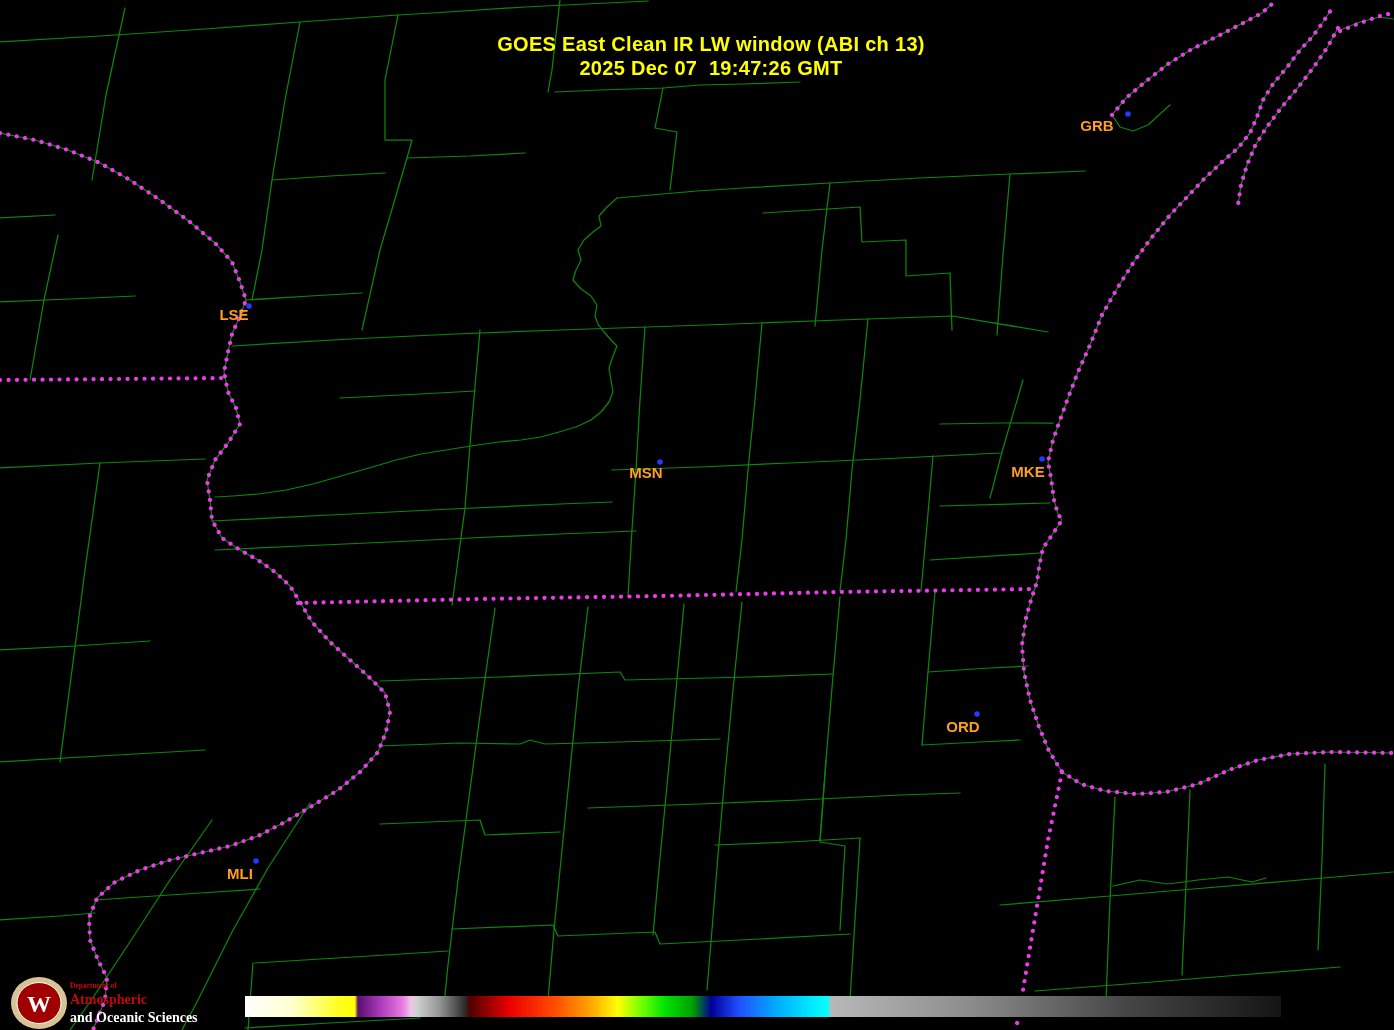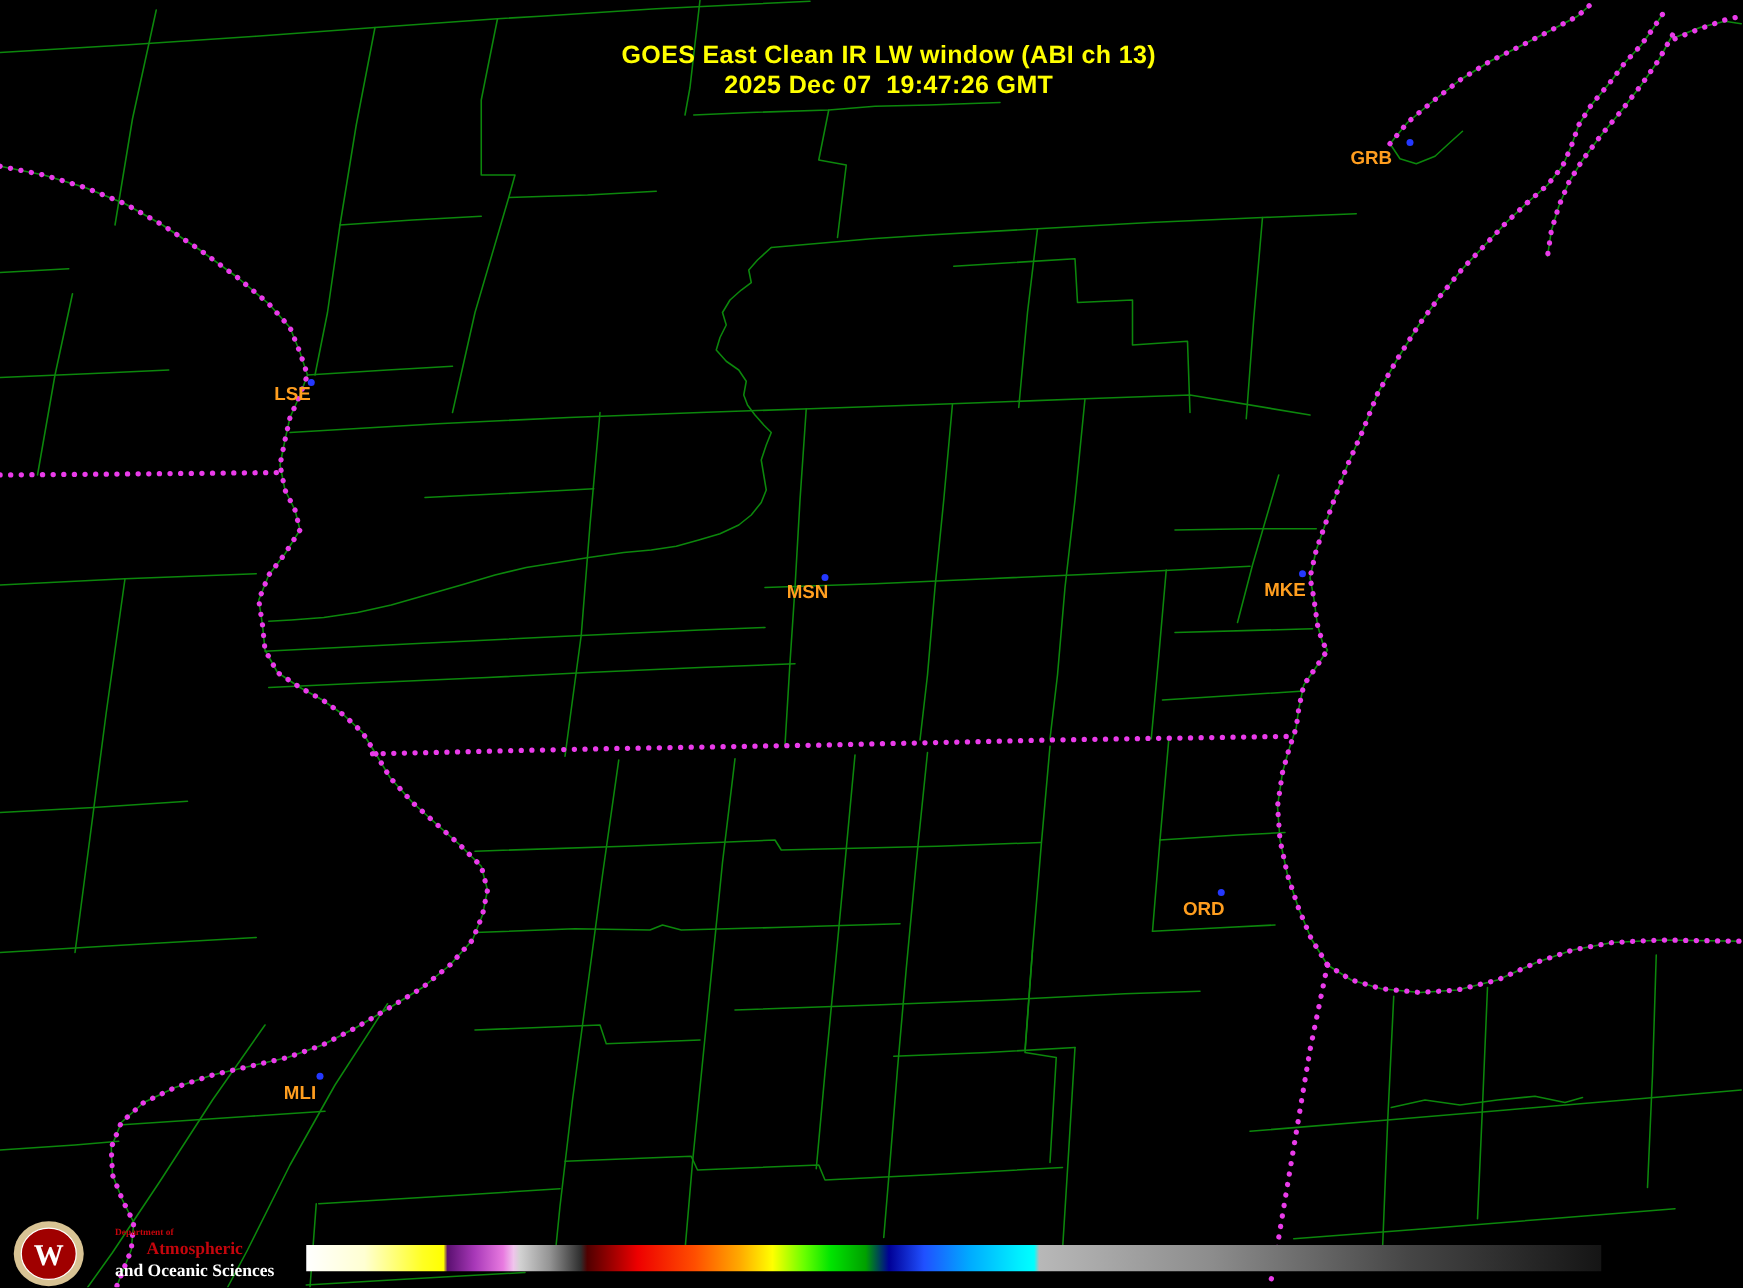--- a/index.html
+++ b/index.html
@@ -9,21 +9,21 @@
   .county{fill:none;stroke-width:1.25;stroke-linejoin:round;stroke-linecap:round;}
   .border{fill:none;stroke-width:4.2;stroke-linejoin:round;stroke-linecap:round;
           stroke-dasharray:0.1 8.4;}
   .city-label{font:bold 15px "Liberation Sans",sans-serif;text-anchor:middle;}
   .titlebox{position:absolute;left:0;top:32px;width:100%;text-align:center;z-index:5;padding-left:14px;}
   .titlebox div{font:bold 20px "Liberation Sans",sans-serif;line-height:24px;
                 white-space:pre;letter-spacing:0.3px;}
   .colorbar{position:absolute;z-index:6;}
   .logo{position:absolute;left:8px;top:976px;display:flex;align-items:center;z-index:7;}
   .crest{width:62px;height:54px;}
-  .logo-text{margin-left:22px;line-height:1;}
+  .logo-text{margin-left:0;line-height:1;}
   .logo-dept{font:bold 7.5px "Liberation Serif",serif;margin-bottom:2px;}
   .logo-line{font:bold 14px "Liberation Serif",serif;margin-top:2px;}
 </style>
 </head>
 <body>
 
 <div class="stage">
 
   <svg id="map" viewBox="0 0 1394 1030">
     <g id="county-layer">
@@ -136,18 +136,18 @@
   <div class="colorbar" id="colorbar" style="left: 245px; top: 996px; width: 1036px; height: 21px; background: linear-gradient(to right, rgb(255, 255, 255) 0%, rgb(255, 255, 210) 4.5%, rgb(255, 255, 34) 9%, rgb(255, 255, 0) 10.6%, rgb(90, 16, 112) 10.9%, rgb(168, 56, 184) 13%, rgb(232, 122, 224) 15.2%, rgb(240, 196, 236) 16%, rgb(210, 210, 210) 16.5%, rgb(148, 148, 148) 18.8%, rgb(46, 46, 46) 21.2%, rgb(80, 0, 0) 21.7%, rgb(238, 0, 0) 25.6%, rgb(255, 78, 0) 30%, rgb(255, 170, 0) 33.5%, rgb(255, 255, 0) 36%, rgb(102, 255, 0) 38.5%, rgb(0, 228, 0) 40.5%, rgb(0, 160, 0) 43.2%, rgb(0, 0, 150) 45%, rgb(32, 80, 255) 47.7%, rgb(0, 170, 255) 51.2%, rgb(0, 238, 255) 55%, rgb(0, 255, 255) 56.2%, rgb(184, 184, 184) 56.6%, rgb(140, 140, 140) 70%, rgb(70, 70, 70) 85%, rgb(21, 21, 21) 100%);"></div>
 
   <div class="logo">
     <svg class="crest" viewBox="0 0 62 54">
       <ellipse id="crest-outer" cx="31" cy="27" rx="28" ry="26" fill="#d8c394"></ellipse>
       <ellipse id="crest-inner" cx="31" cy="27" rx="22" ry="20.5" fill="#a00000" stroke="#ffffff" stroke-width="1"></ellipse>
       <text id="crest-letter" x="31" y="36" text-anchor="middle" style="font:bold 24px 'Liberation Serif',serif;fill:#ffffff;">W</text>
     </svg>
     <div class="logo-text">
       <div class="logo-dept" style="color: rgb(197, 5, 12);">Department of</div>
-      <div class="logo-line" style="color: rgb(197, 5, 12); text-align: center;">Atmospheric</div>
+      <div class="logo-line" style="color: rgb(197, 5, 12);">Atmospheric</div>
       <div class="logo-line" style="color: #ffffff;">and Oceanic Sciences</div>
     </div>
   </div>
 
 </div>
 
 </body></html>

